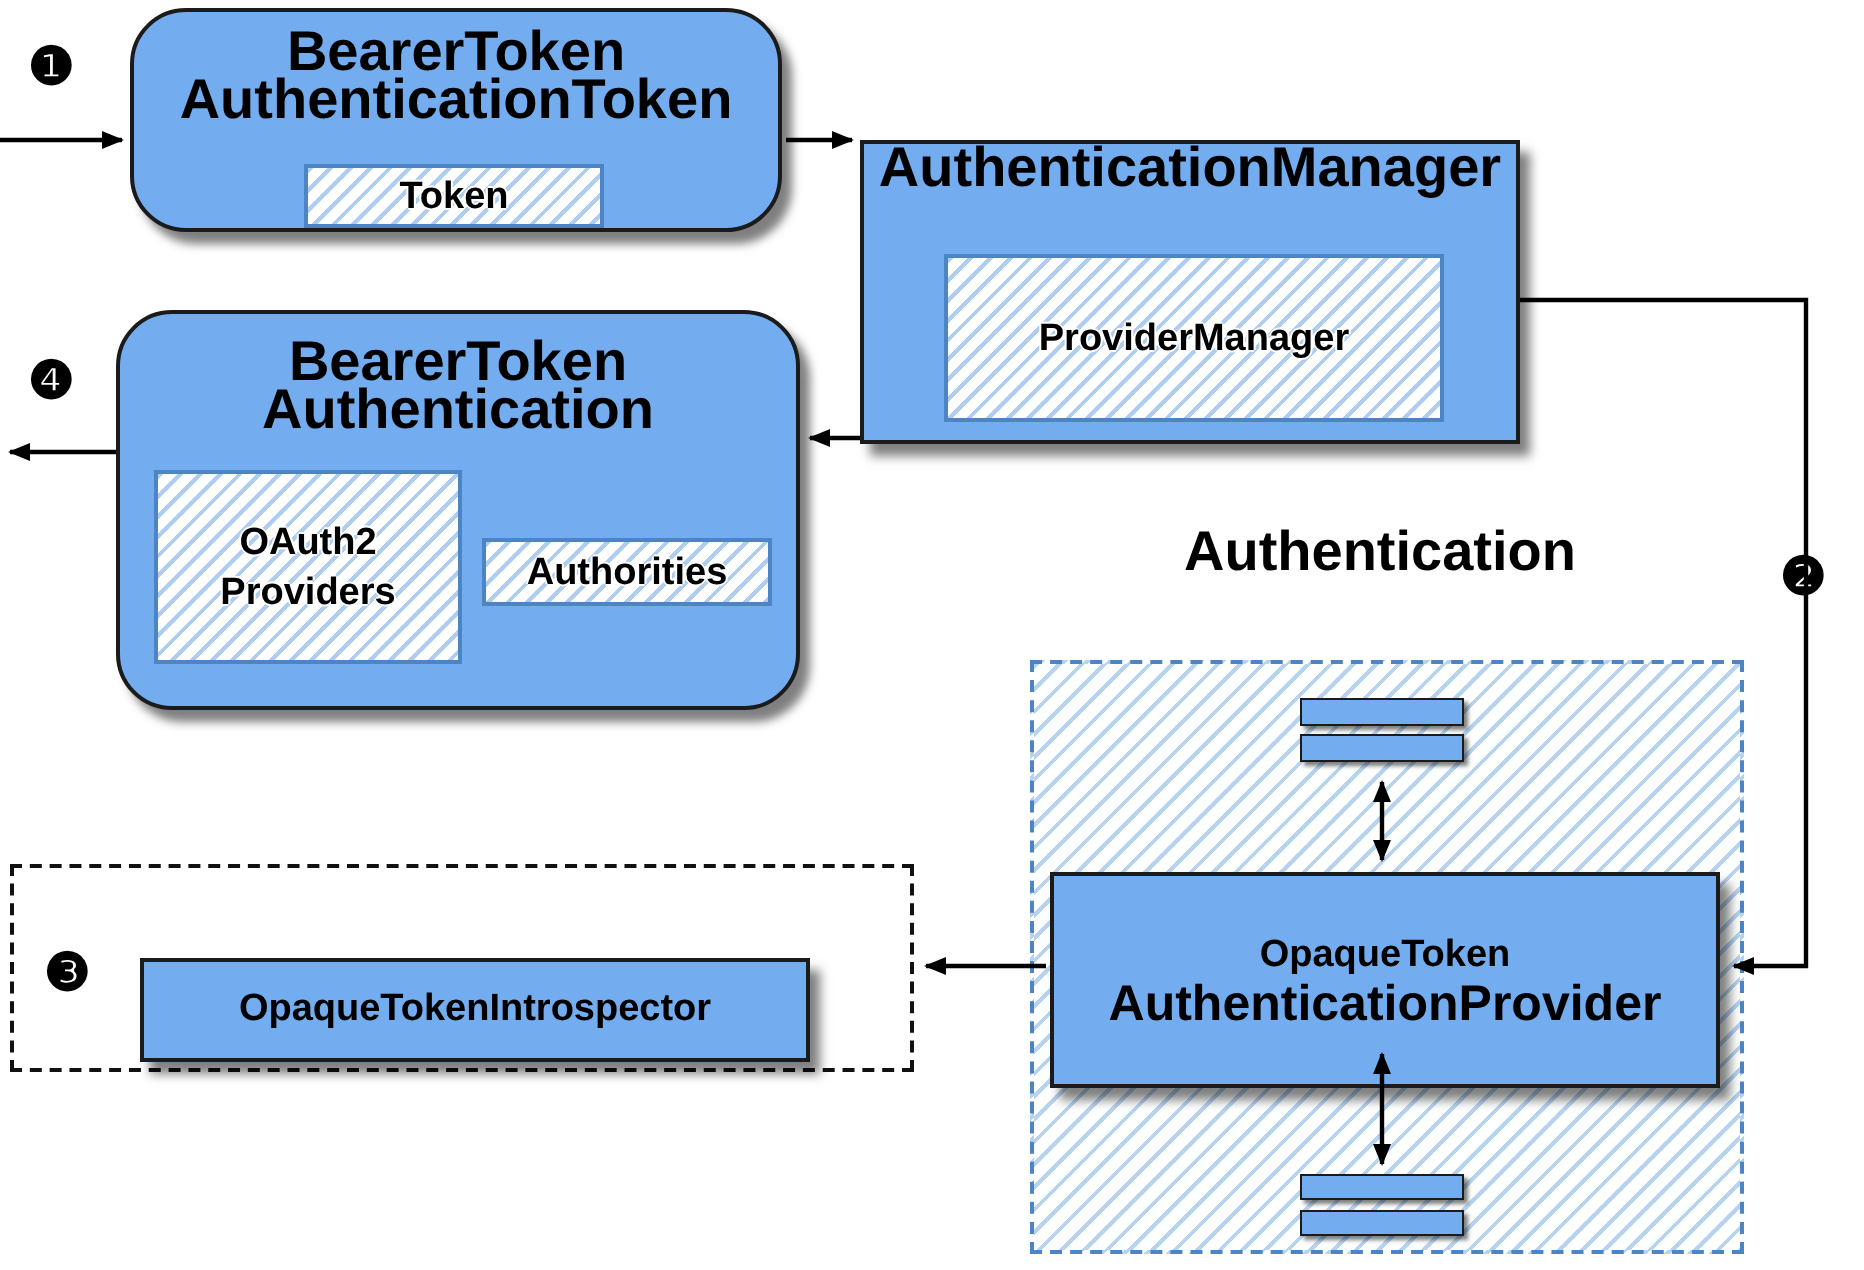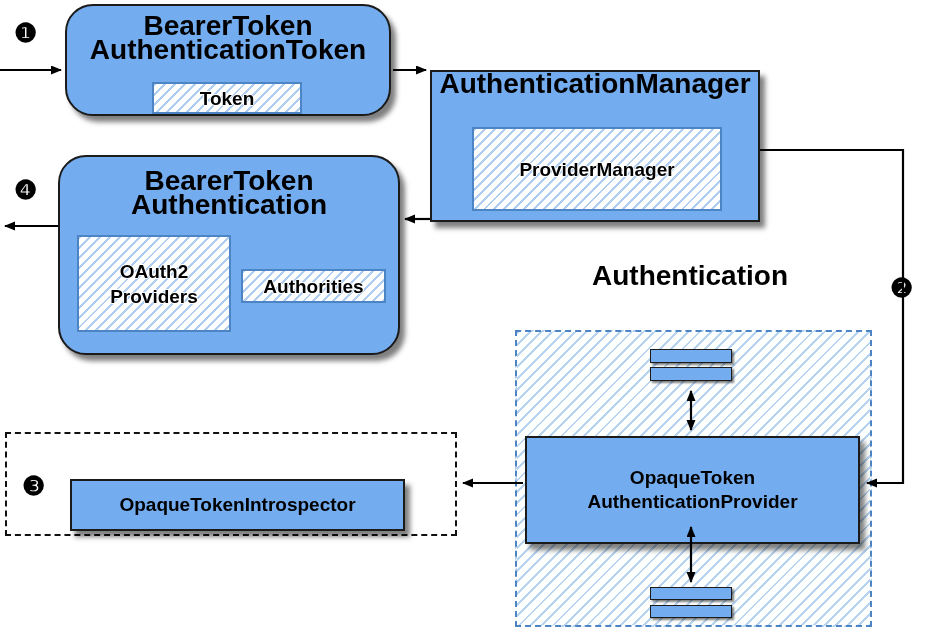--- a/index.html
+++ b/index.html
@@ -91,21 +91,21 @@
 
   <div id="region" class="abs" style="background-image:repeating-linear-gradient(135deg,#b8d3f0 0px,#b8d3f0 2px,#feffff 2px,#feffff 8px);"></div>
 
   <div id="bar-top-1" class="bar"></div>
   <div id="bar-top-2" class="bar"></div>
   <div id="bar-bot-1" class="bar"></div>
   <div id="bar-bot-2" class="bar"></div>
 
   <div id="box-otap" class="abs blue flexcenter">
     <div class="title" style="font-size:19px;">OpaqueToken</div>
-    <div class="title" style="font-size:19px;">AuthenticationProvider</div>
+    <div class="title" style="font-size:25px;">AuthenticationProvider</div>
   </div>
 
   <div id="dashed-box" class="abs"></div>
 
   <div id="box-oti" class="abs blue flexcenter">
     <div class="title" style="font-size:19px;">OpaqueTokenIntrospector</div>
   </div>
 
   <svg class="arrows" width="932" height="635" viewBox="0 0 932 635">
     <defs>

